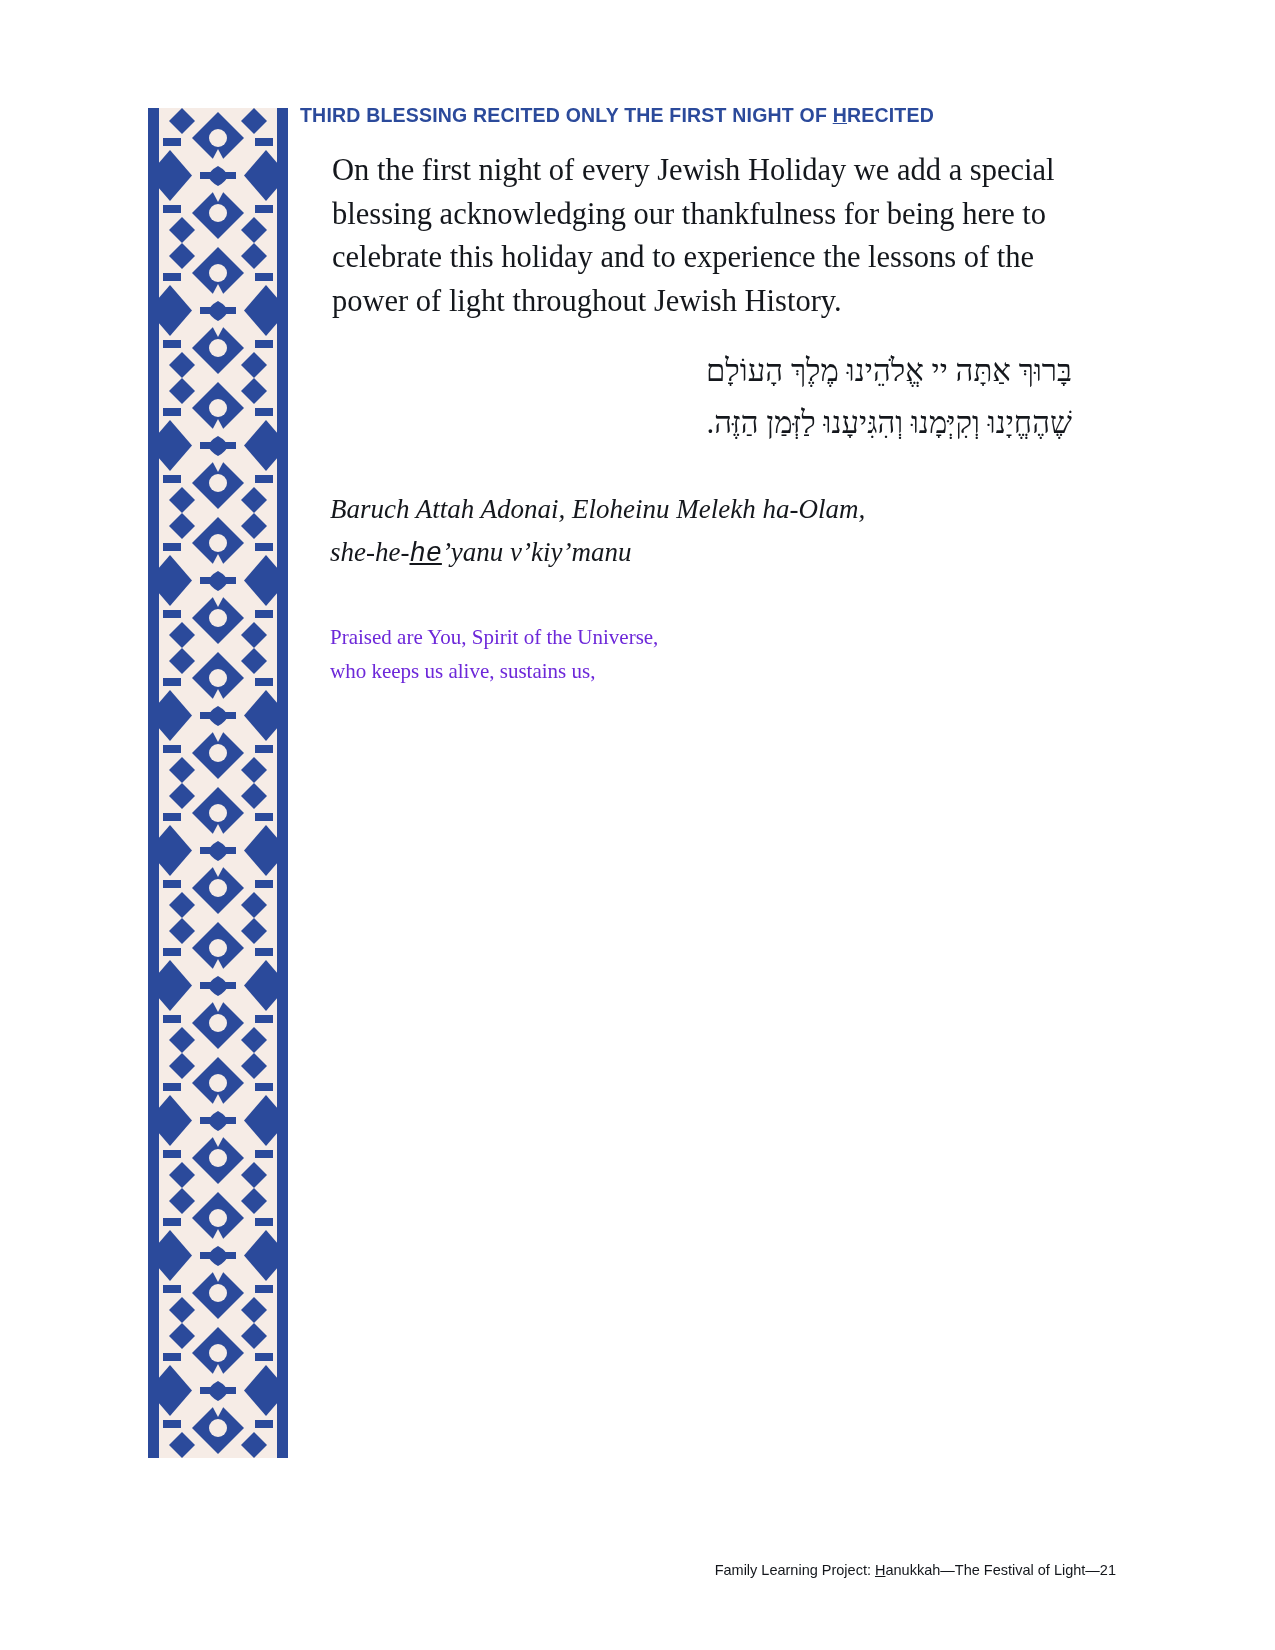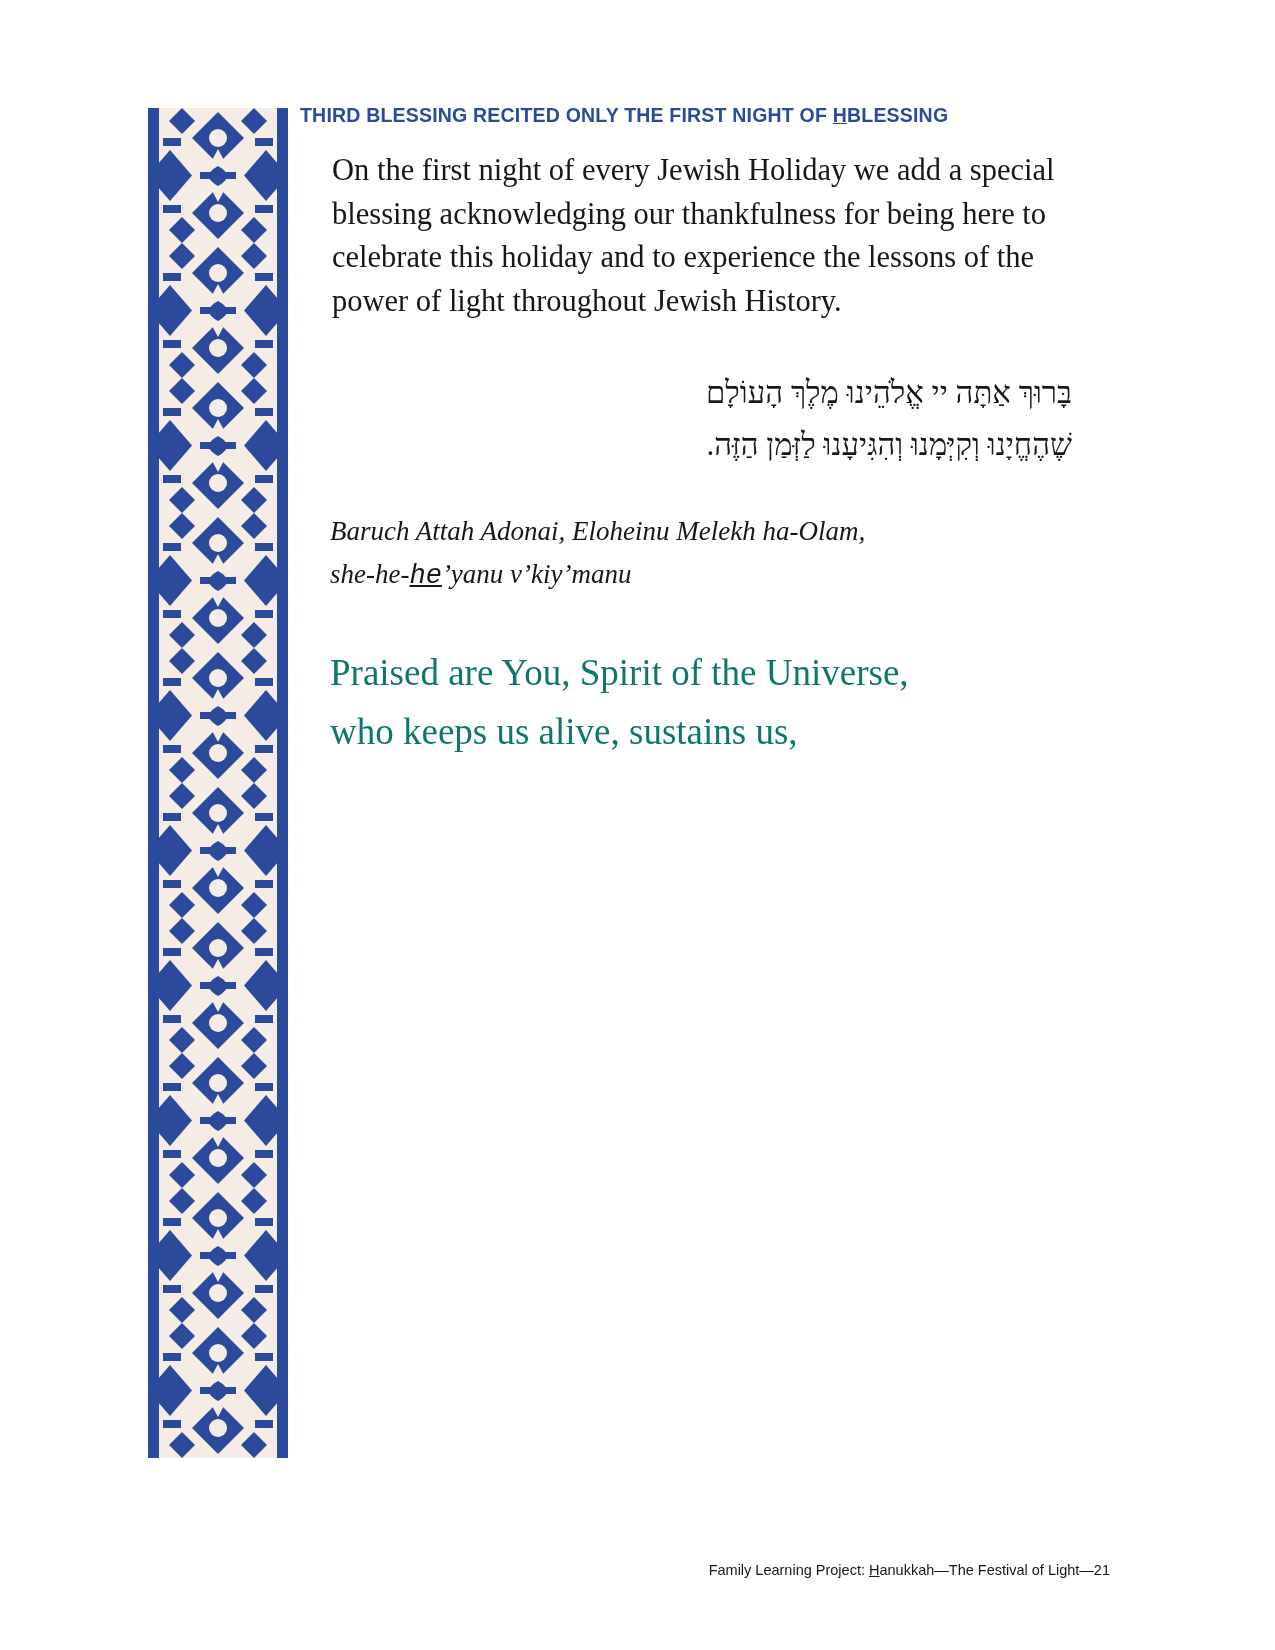--- a/index.html
+++ b/index.html
@@ -56,21 +56,21 @@
     font-size: 30.5px;
     line-height: 1.43;
     color: #14171c;
     max-width: 730px;
   }
   #intro .lead {
     font-weight: normal;
   }
 
   #hebrew-block {
-    margin: 44px 0 0 0;
+    margin: 22px 0 0 0;
     text-align: right;
     direction: rtl;
     font-size: 31px;
     line-height: 1.65;
     color: #14171c;
     padding-right: 8px;
   }
   #hebrew-block div {
     white-space: nowrap;
   }
@@ -82,30 +82,30 @@
     line-height: 1.62;
     color: #14171c;
   }
   #translit-block .u {
     text-decoration: underline;
     font-family: Liberation Mono, monospace;
   }
 
   #translation-block {
     margin: 44px 0 0 30px;
-    font-size: 37px;
+    font-size: 21px;
     line-height: 1.6;
-    color: #0f766e;
+    color: #6d28d9;
   }
 
   
   #footer {
     position: absolute;
     left: 0;
-    right: 15px;
+    right: 9px;
     bottom: 72px;
     text-align: right;
     padding-right: 150px;
     font-family: "Liberation Sans", sans-serif;
     font-size: 14.5px;
     color: #14171c;
   }
   #footer .u {
     text-decoration: underline;
   }
@@ -142,21 +142,21 @@
           <path d="M107 97 h18 v8 h-18 z"></path>
         </g>
       </pattern>
     </defs>
     <rect x="0" y="0" width="140" height="1350" fill="url(#moorish)"></rect>
   </svg>
 </div>
 
 <div id="content">
 
-  <p id="kicker"><span>THIRD BLESSING RECITED ONLY THE FIRST NIGHT OF </span><span class="underline">H</span><span>BLESSING</span></p>
+  <p id="kicker"><span>THIRD BLESSING RECITED ONLY THE FIRST NIGHT OF </span><span class="underline">H</span><span>RECITED</span></p>
 
   <p id="intro"><span class="lead">On the first night of every Jewish Holiday</span><span> we add a special blessing acknowledging our thankfulness for being here to celebrate this holiday and to experience the lessons of the power of light throughout Jewish History.</span></p>
 
   <div id="hebrew-block">
     <div>בָּרוּךְ אַתָּה יי אֱלֹהֵינוּ מֶלֶךְ הָעוֹלָם</div>
     <div>שֶׁהֶחֱיָנוּ וְקִיְּמָנוּ וְהִגִּיעָנוּ לַזְּמַן הַזֶּה.</div>
   </div>
 
   <div id="translit-block">
     <div>Baruch Attah Adonai, Eloheinu Melekh ha-Olam,</div>

